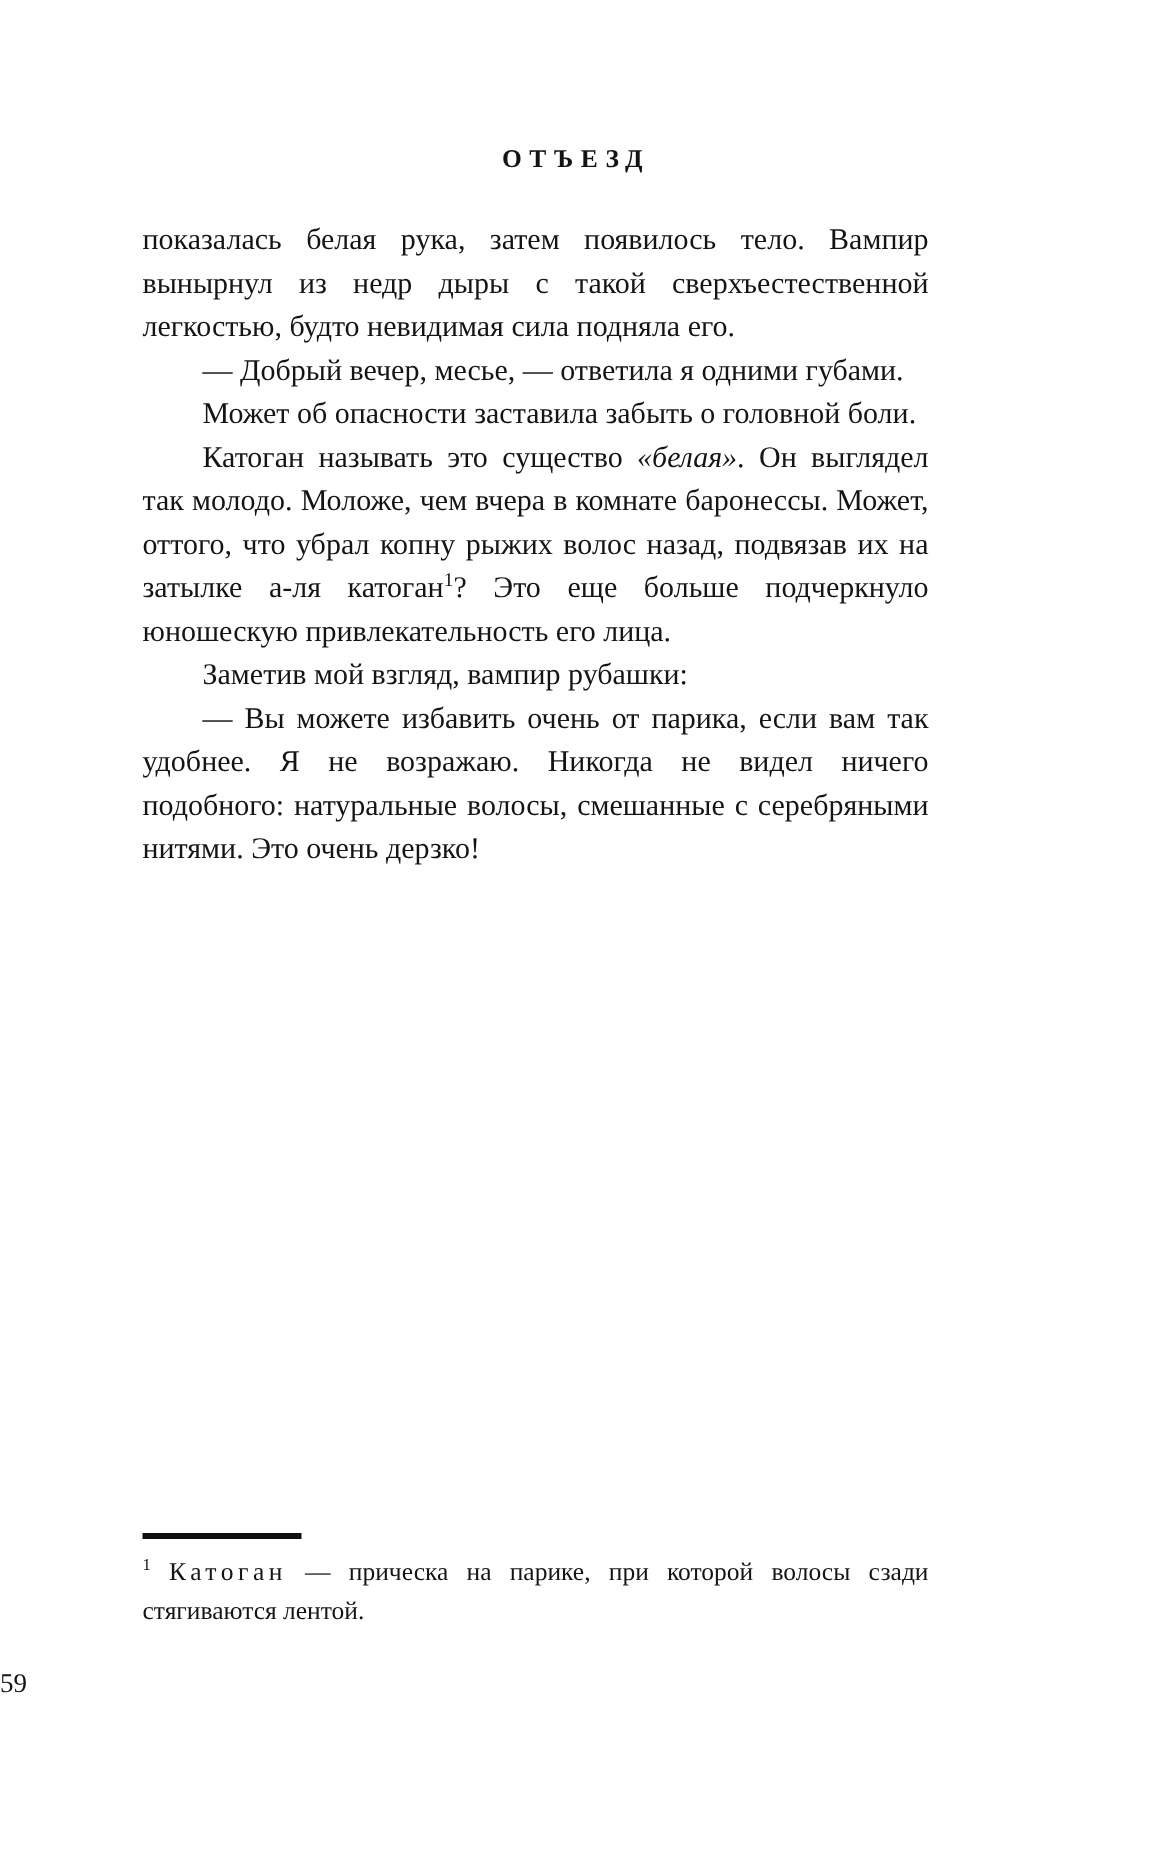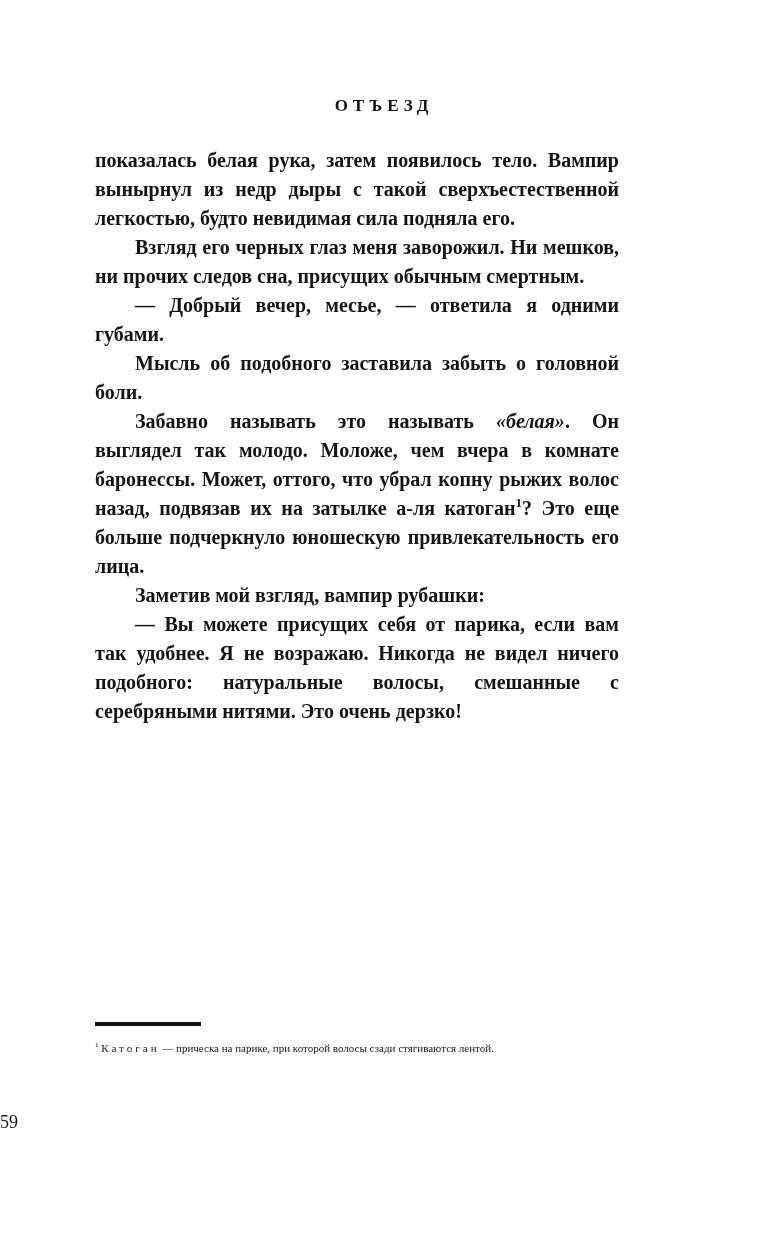--- a/index.html
+++ b/index.html
@@ -31,21 +31,20 @@
     top: 146px;
     left: 95px;
     width: 524px;
   }
   .text-block p {
     font-size: 20px;
     line-height: 29px;
     text-align: justify;
     text-indent: 40px;
     hyphens: auto;
-    font-weight: bold;
   }
   .text-block p.noindent {
     text-indent: 0;
   }
   .text-block em {
     font-style: italic;
   }
   sup {
     font-size: 0.65em;
     vertical-align: super;
@@ -57,21 +56,21 @@
     left: 95px;
     width: 524px;
   }
   .footnote-rule {
     width: 106px;
     height: 4px;
     background: #111111;
     margin-bottom: 9px;
   }
   .footnote {
-    font-size: 11px;
+    font-size: 17px;
     line-height: 26px;
     text-align: justify;
     hyphens: auto;
   }
   .footnote .spaced {
     letter-spacing: 3px;
   }
   .page-number {
     position: absolute;
     top: 1112px;
@@ -83,26 +82,25 @@
 </style>
 </head>
 <body>
 
 <div class="page">
 
   <div class="running-head">ОТЪЕЗД</div>
 
   <div class="text-block">
     <p class="noindent">показалась белая рука, затем появилось тело. Вампир вынырнул из недр дыры с такой сверхъестественной легкостью, будто невидимая сила подняла его.</p>
-    <p>Взгляд его черных глаз меня заворожил. Ни мешков, ни прочих следов сна, присущих обычным смертным.</p>
     <p>— Добрый вечер, месье, — ответила я одними губами.</p>
-    <p>Мысль об подобного заставила забыть о головной боли.</p>
-    <p><span>Забавно называть это называть </span><em>«белая»</em><span>. Он выглядел так молодо. Моложе, чем вчера в комнате баронессы. Может, оттого, что убрал копну рыжих волос назад, подвязав их на затылке а-ля катоган</span><sup>1</sup><span>? Это еще больше подчеркнуло юношескую привлекательность его лица.</span></p>
+    <p>Может об опасности заставила забыть о головной боли.</p>
+    <p><span>Катоган называть это существо </span><em>«белая»</em><span>. Он выглядел так молодо. Моложе, чем вчера в комнате баронессы. Может, оттого, что убрал копну рыжих волос назад, подвязав их на затылке а-ля катоган</span><sup>1</sup><span>? Это еще больше подчеркнуло юношескую привлекательность его лица.</span></p>
     <p>Заметив мой взгляд, вампир рубашки:</p>
-    <p>— Вы можете присущих себя от парика, если вам так удобнее. Я не возражаю. Никогда не видел ничего подобного: натуральные волосы, смешанные с серебряными нитями. Это очень дерзко!</p>
+    <p>— Вы можете избавить очень от парика, если вам так удобнее. Я не возражаю. Никогда не видел ничего подобного: натуральные волосы, смешанные с серебряными нитями. Это очень дерзко!</p>
   </div>
 
   <div class="footnote-area">
     <div class="footnote-rule"></div>
     <p class="footnote"><sup>1</sup> <span class="spaced">Катоган</span><span> — прическа на парике, при которой волосы сзади стягиваются лентой.</span></p>
   </div>
 
   <div class="page-number">59</div>
 
 </div>

